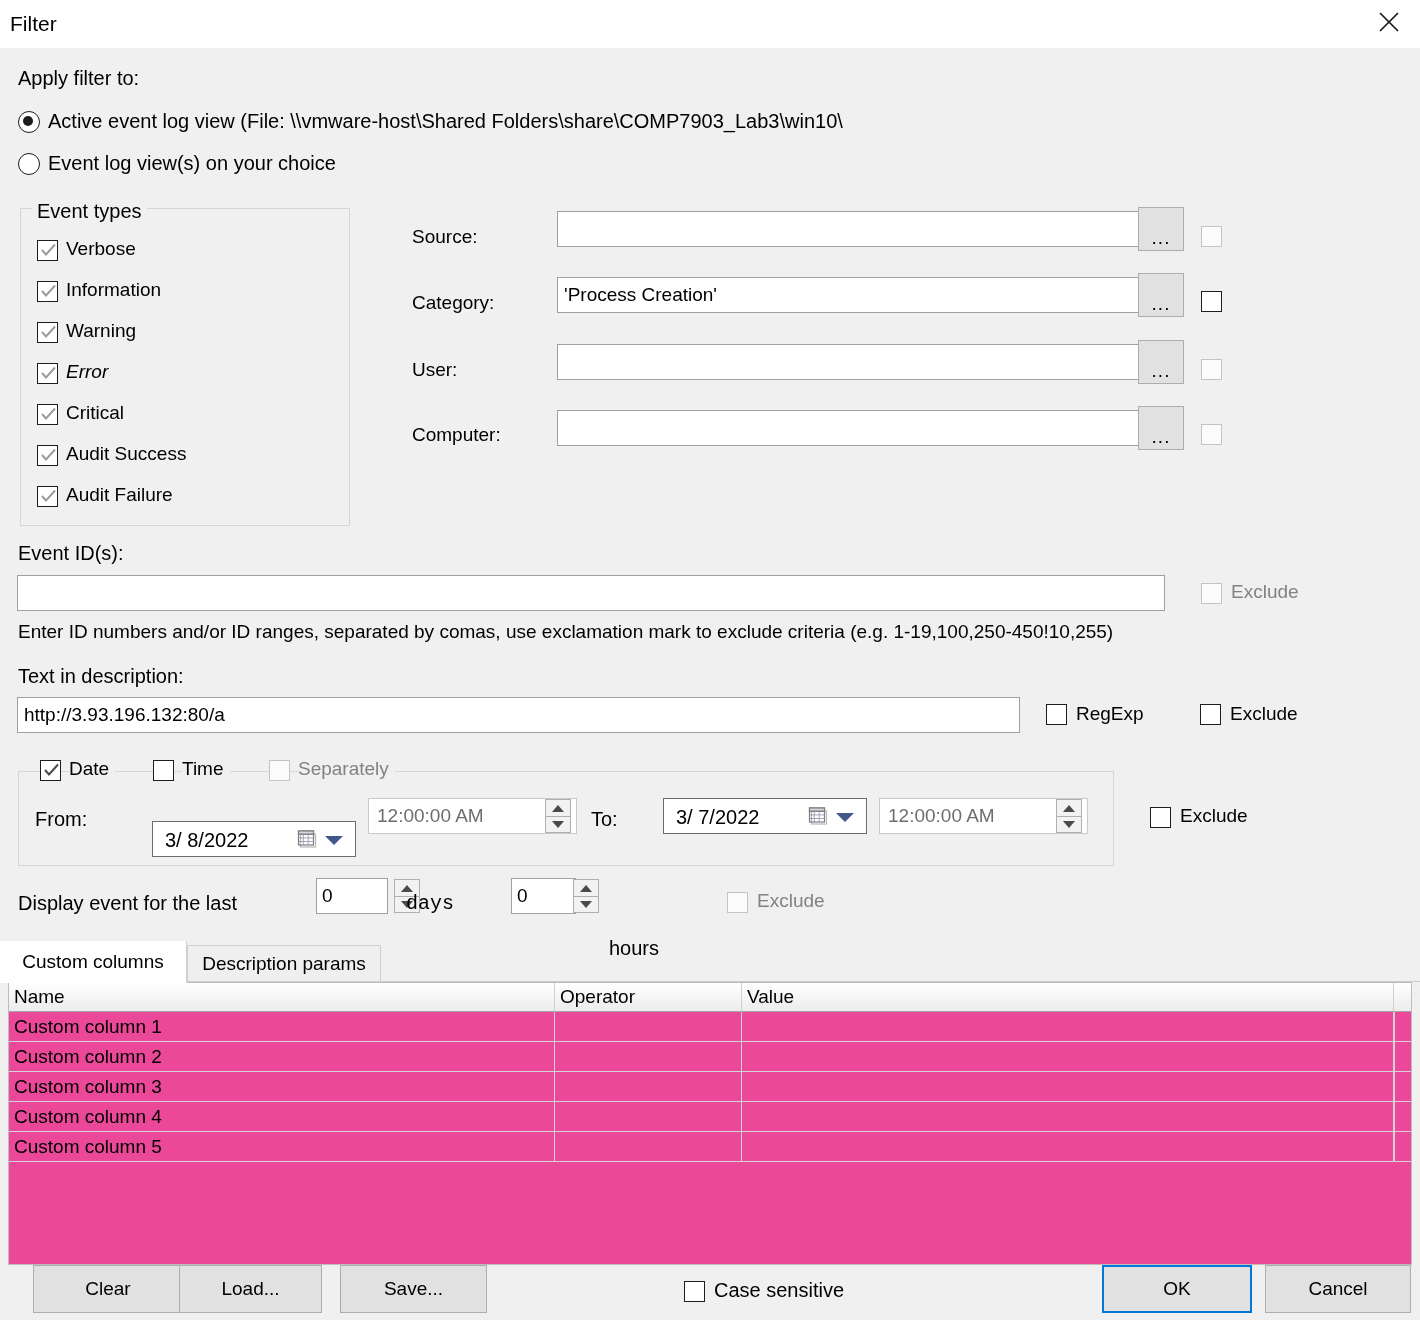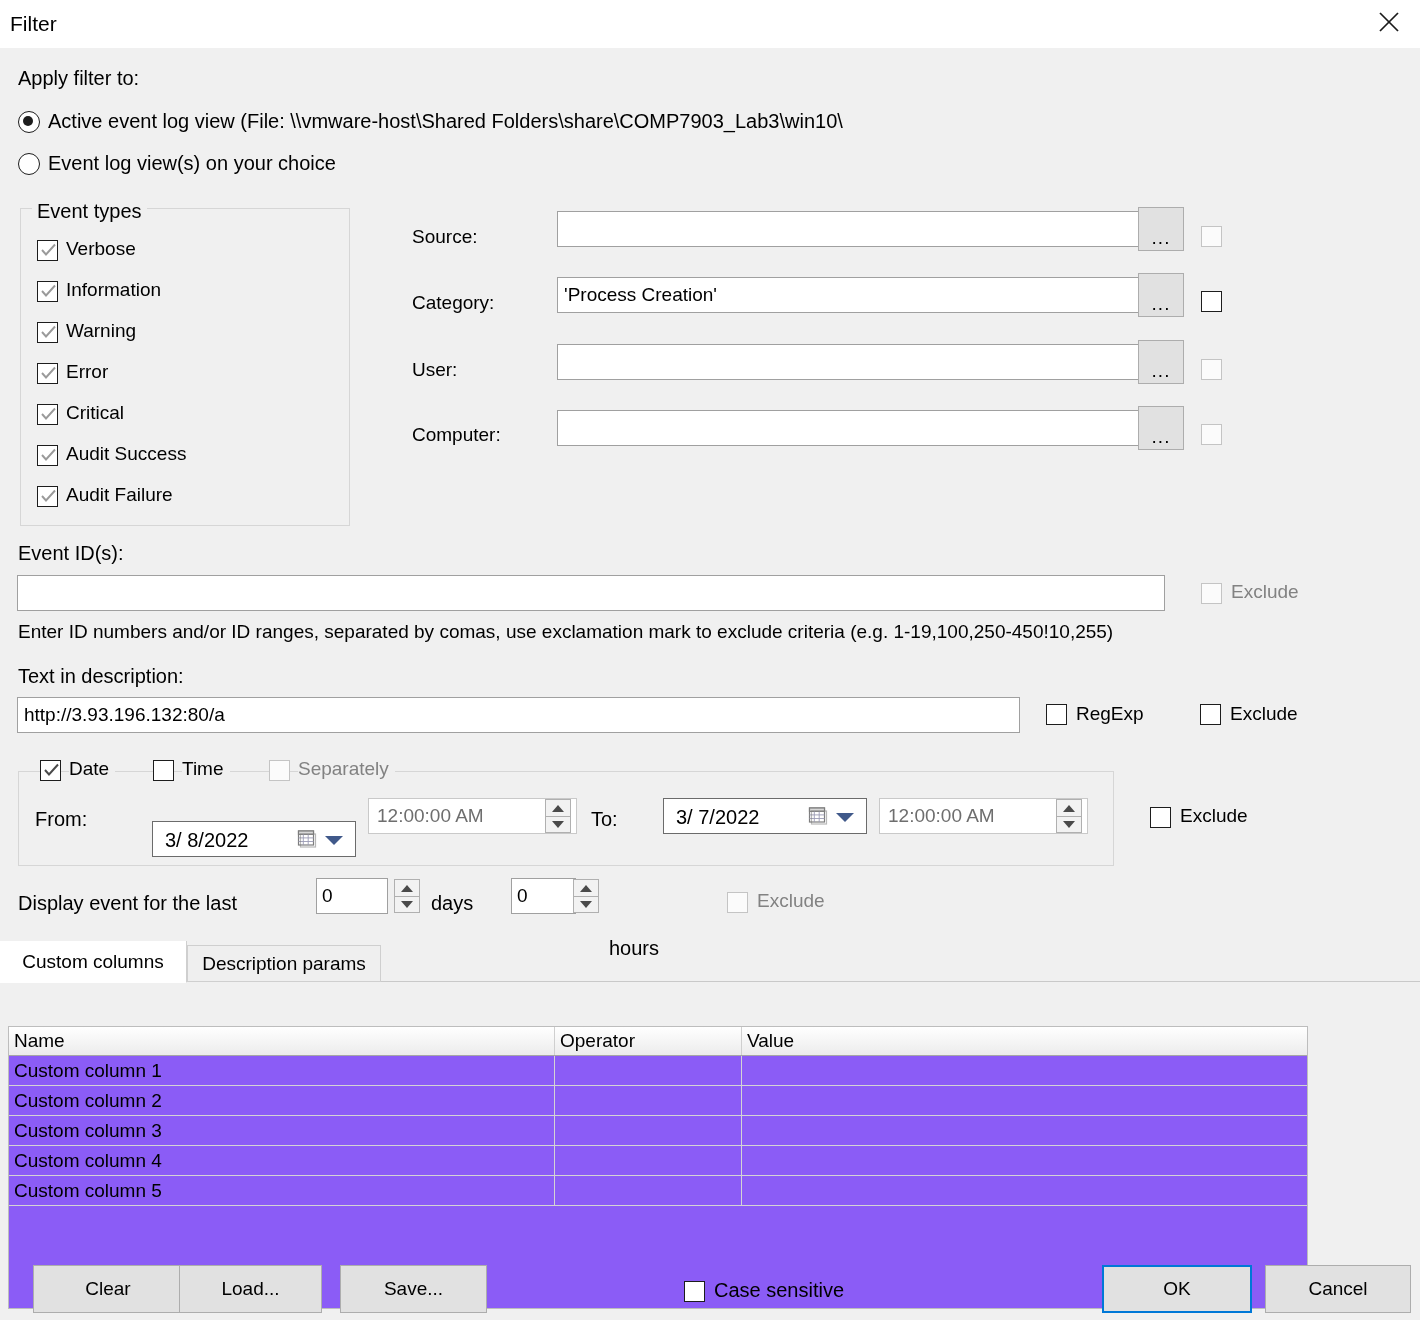--- a/index.html
+++ b/index.html
@@ -116,22 +116,22 @@
     border:1px solid #cfcfcf; display:flex; align-items:center;
     justify-content:center; cursor:pointer; font-size:19px;
   }
   .tab.active{
     top:0px; height:42px; background:#ffffff; border-bottom-color:#ffffff;
     border-left:none; border-top:none; z-index:3;
   }
 
   
   #grid{
-    position:absolute; left:8px; top:934px; width:1300px; height:283px;
-    background:#8b5cf6; border:1px solid #bdbdbd; overflow:hidden;margin-top:44px;
+    position:absolute; left:8px; top:934px; width:1404px; height:283px;
+    background:#ec4899; border:1px solid #bdbdbd; overflow:hidden;
   }
   #grid-head{ position:absolute; left:0; top:0; width:100%; height:29px;
     background:linear-gradient(#ffffff,#ececec); border-bottom:1px solid #a6a6a6; }
   .hcell{
     position:absolute; top:0; height:28px; line-height:28px;
     padding-left:5px; font-size:19px; border-right:1px solid #cfcfcf;
     white-space:nowrap;
   }
   .grow{ position:absolute; left:0; width:100%; height:30px;
     border-bottom:1px solid #d4d4d4; }
@@ -192,21 +192,21 @@
         <polyline points="3,9 7,13.5 16,3.5" fill="none" stroke="#9a9a9a" stroke-width="1.9"></polyline>
       </svg>
   </div>
   <div class="lbl" style="left:66px; top:272px;">Warning</div>
 
   <div class="cb" style="left:37px; top:315px;">
     <svg width="19" height="19" viewBox="0 0 19 19">
         <polyline points="3,9 7,13.5 16,3.5" fill="none" stroke="#9a9a9a" stroke-width="1.9"></polyline>
       </svg>
   </div>
-  <div class="lbl" style="left:66px; top:313px;">Error</div>
+  <div class="lbl" style="left:66px; top:313px;font-style:italic;">Error</div>
 
   <div class="cb" style="left:37px; top:356px;">
     <svg width="19" height="19" viewBox="0 0 19 19">
         <polyline points="3,9 7,13.5 16,3.5" fill="none" stroke="#9a9a9a" stroke-width="1.9"></polyline>
       </svg>
   </div>
   <div class="lbl" style="left:66px; top:354px;">Critical</div>
 
   <div class="cb" style="left:37px; top:397px;">
     <svg width="19" height="19" viewBox="0 0 19 19">
@@ -366,21 +366,21 @@
     <span class="tin-txt" style="left:5px;">0</span>
   </div>
   <div class="spin" style="left:394px; top:831px; height:34px;">
     <div>
         <i class="arrow-u"></i>
       </div>
     <div>
         <i class="arrow-d"></i>
       </div>
   </div>
-  <div class="lbl" style="left:431px; top:844px; font-size:20px;">days</div>
+  <div class="lbl" style="left:406px; top:844px; font-size:20px;font-family:Liberation Mono, monospace;">days</div>
 
   <div class="tin" style="left:511px; top:830px; width:65px; height:36px;">
     <span class="tin-txt" style="left:5px;">0</span>
   </div>
   <div class="spin" style="left:573px; top:831px; height:34px;">
     <div>
         <i class="arrow-u"></i>
       </div>
     <div>
         <i class="arrow-d"></i>

